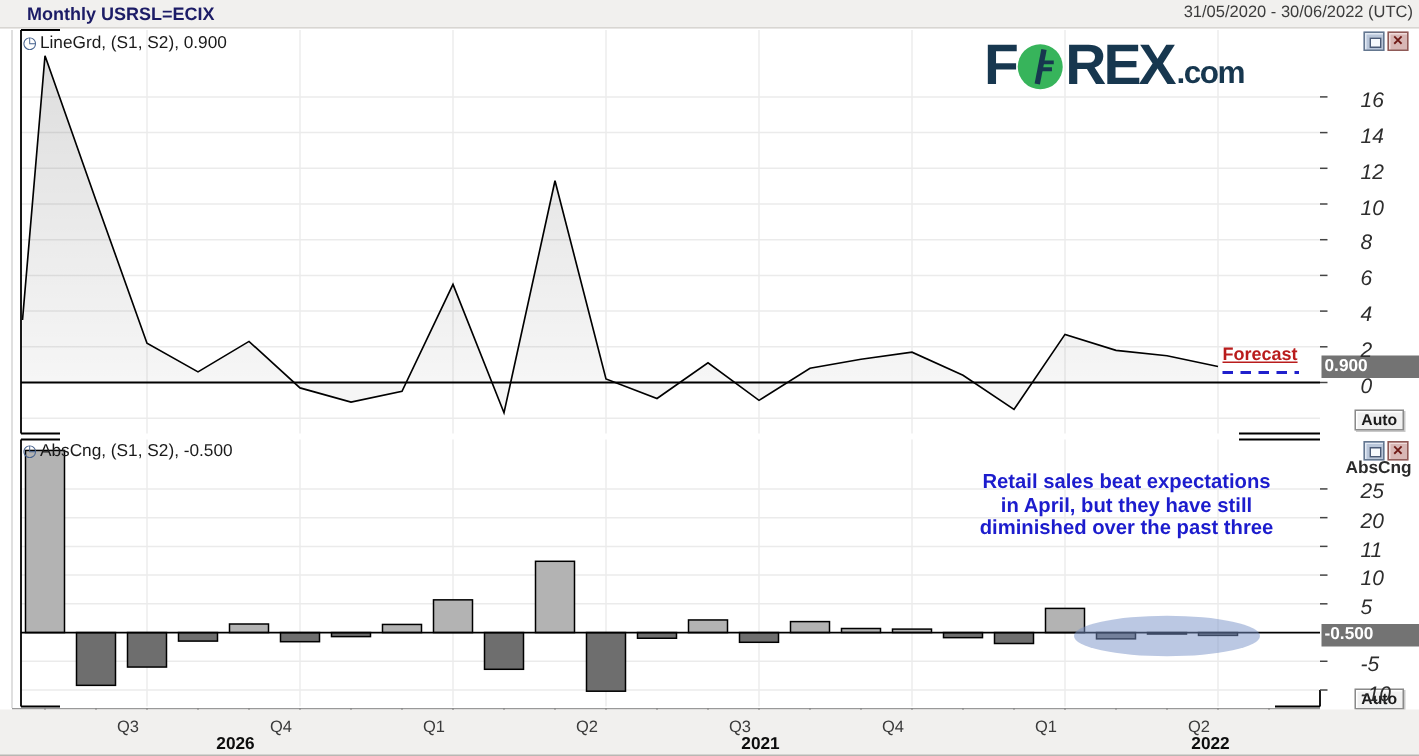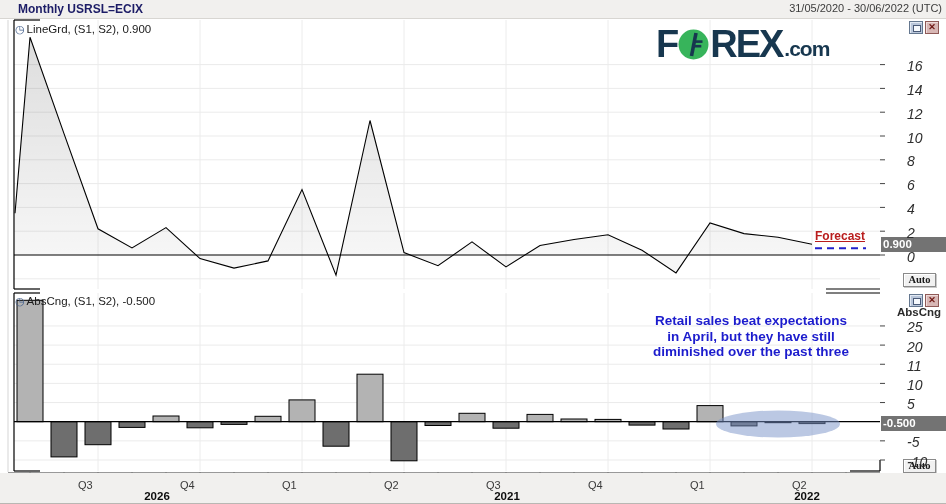--- a/index.html
+++ b/index.html
@@ -29,21 +29,21 @@
   .btn-close { width:14px; height:13px; background:#d8b7b5; border:1px solid #8f5a57;
                box-shadow:inset 1px 1px 0 #efdcdb; color:#6e1713; font-size:9px; font-weight:bold;
                text-align:center; line-height:11px; cursor:pointer; }
 
   
   .ytick { position:absolute; left:907px; font-size:14px; color:#2e2e2e;font-style:italic; }
   .value-badge { position:absolute; left:881px; width:65px; height:15px; background:#737373; color:#fff;
                  font-size:11.5px; font-weight:bold; line-height:15px; padding-left:2px; }
   .auto-btn { position:absolute; left:903px; width:33px; height:14px; background:#f1f1f1;
               border:1px solid #8a8a8a; box-shadow:inset 1px 1px 0 #ffffff, 1px 1px 0 #c9c9c9;
-              font-size:10.5px; font-weight:bold; color:#1a1a1a; text-align:center; line-height:12px; cursor:pointer;font-family:Liberation Serif, serif; }
+              font-size:10.5px; font-weight:bold; color:#1a1a1a; text-align:center; line-height:12px; cursor:pointer; }
   .value-title { position:absolute; left:897px; font-size:11.5px; font-weight:bold; color:#2b2b2b; }
 
   
   .forecast-label { position:absolute; left:815px; top:229px; width:54px; text-align:left;
                     font-size:12px; font-weight:bold; color:#b91c1c; text-decoration:underline; }
 
   
   .annotation { position:absolute; left:613px; top:313px; width:276px; text-align:center;
                 font-size:13.5px; line-height:15.5px; font-weight:bold; color:#1c1ccd; white-space:pre-line; }
 

